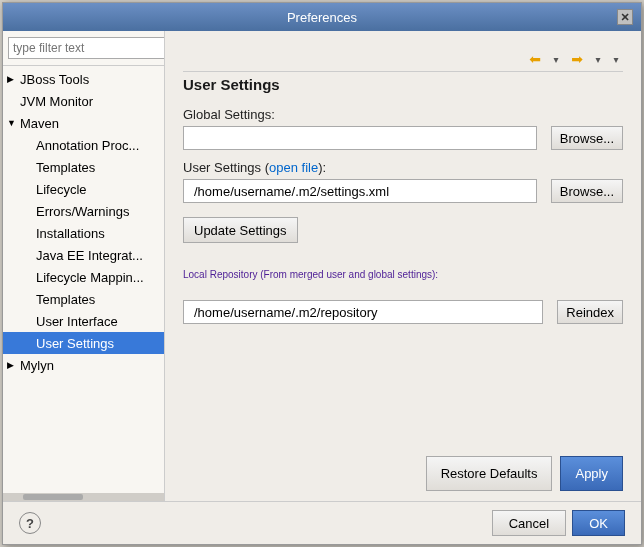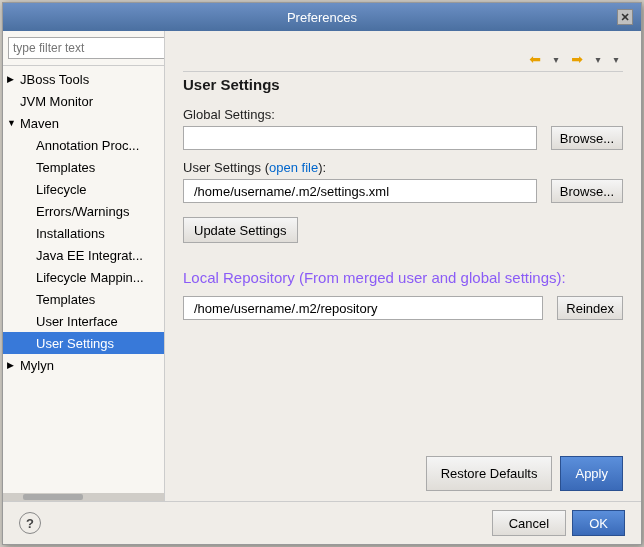--- a/index.html
+++ b/index.html
@@ -189,25 +189,25 @@
       height: 26px;
       padding: 0 10px;
       background: linear-gradient(to bottom, #f5f5f5, #e0ddd8);
       border: 1px solid #aaa;
       cursor: pointer;
       font-size: 13px;
       margin-top: 4px;
       display: inline-block;
     }
     .local-repo-label {
-      font-size: 15px;
+      font-size: 10px;
       margin-top: 12px;
-      margin-bottom: 10px;
+      margin-bottom: 20px;
       display: block;
-      color: #8b5cf6;
+      color: #4c1d95;
     }
     .toolbar-area {
       display: flex;
       align-items: center;
       justify-content: flex-end;
       gap: 4px;
       padding: 4px 0 2px 0;
       border-bottom: 1px solid #ccc;
       margin-bottom: 4px;
     }

